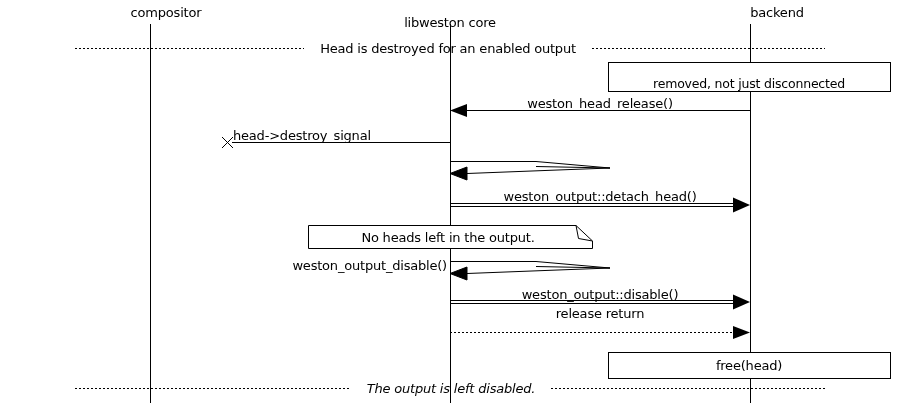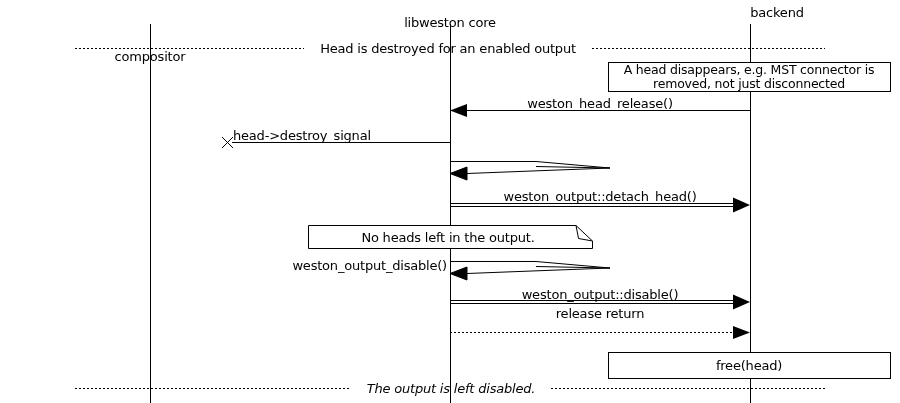--- a/index.html
+++ b/index.html
@@ -83,28 +83,27 @@
     </g>
 
     <g stroke="#000">
       <line x1="450" y1="332.5" x2="734" y2="332.5" stroke-dasharray="2,2"></line>
       <polygon points="750,332.5 733,326 733,339" fill="#000" stroke="none"></polygon>
     </g>
 
     <rect x="608.5" y="352.5" width="282" height="26" fill="#fff" stroke="#000"></rect>
   </svg>
 
-  <div class="lbl center" style="left:150px;top:5px;margin-top:44px;">compositor</div>
+  <div class="lbl center" style="left:166px;top:5px;">compositor</div>
   <div class="lbl center" style="left:450px;top:15px;">libweston core</div>
   <div class="lbl center" style="left:777px;top:5px;">backend</div>
 
   <div class="lbl center" style="left:448px;top:41px;">Head is destroyed for an enabled output</div>
   <div class="lbl center" style="left:451px;top:381px;font-style:italic;">The output is left disabled.</div>
 
-  <div class="lbl center small" style="left:749px;top:63px;line-height:14px;">A head disappears, e.g. MST connector is</div>
   <div class="lbl center small" style="left:749px;top:77px;line-height:14px;">removed, not just disconnected</div>
 
   <div class="lbl center" style="left:600px;top:96px;">weston_head_release()</div>
   <div class="lbl" style="left:233px;top:128px;text-align:center;">head-&gt;destroy_signal</div>
   <div class="lbl center" style="left:600px;top:189px;">weston_output::detach_head()</div>
   <div class="lbl" style="right:453px;top:258px;">weston_output_disable()</div>
   <div class="lbl center" style="left:600px;top:287px;">weston_output::disable()</div>
   <div class="lbl center" style="left:600px;top:306px;text-align:right;">release return</div>
 
   <div class="lbl center" style="left:448px;top:230px;">No heads left in the output.</div>

